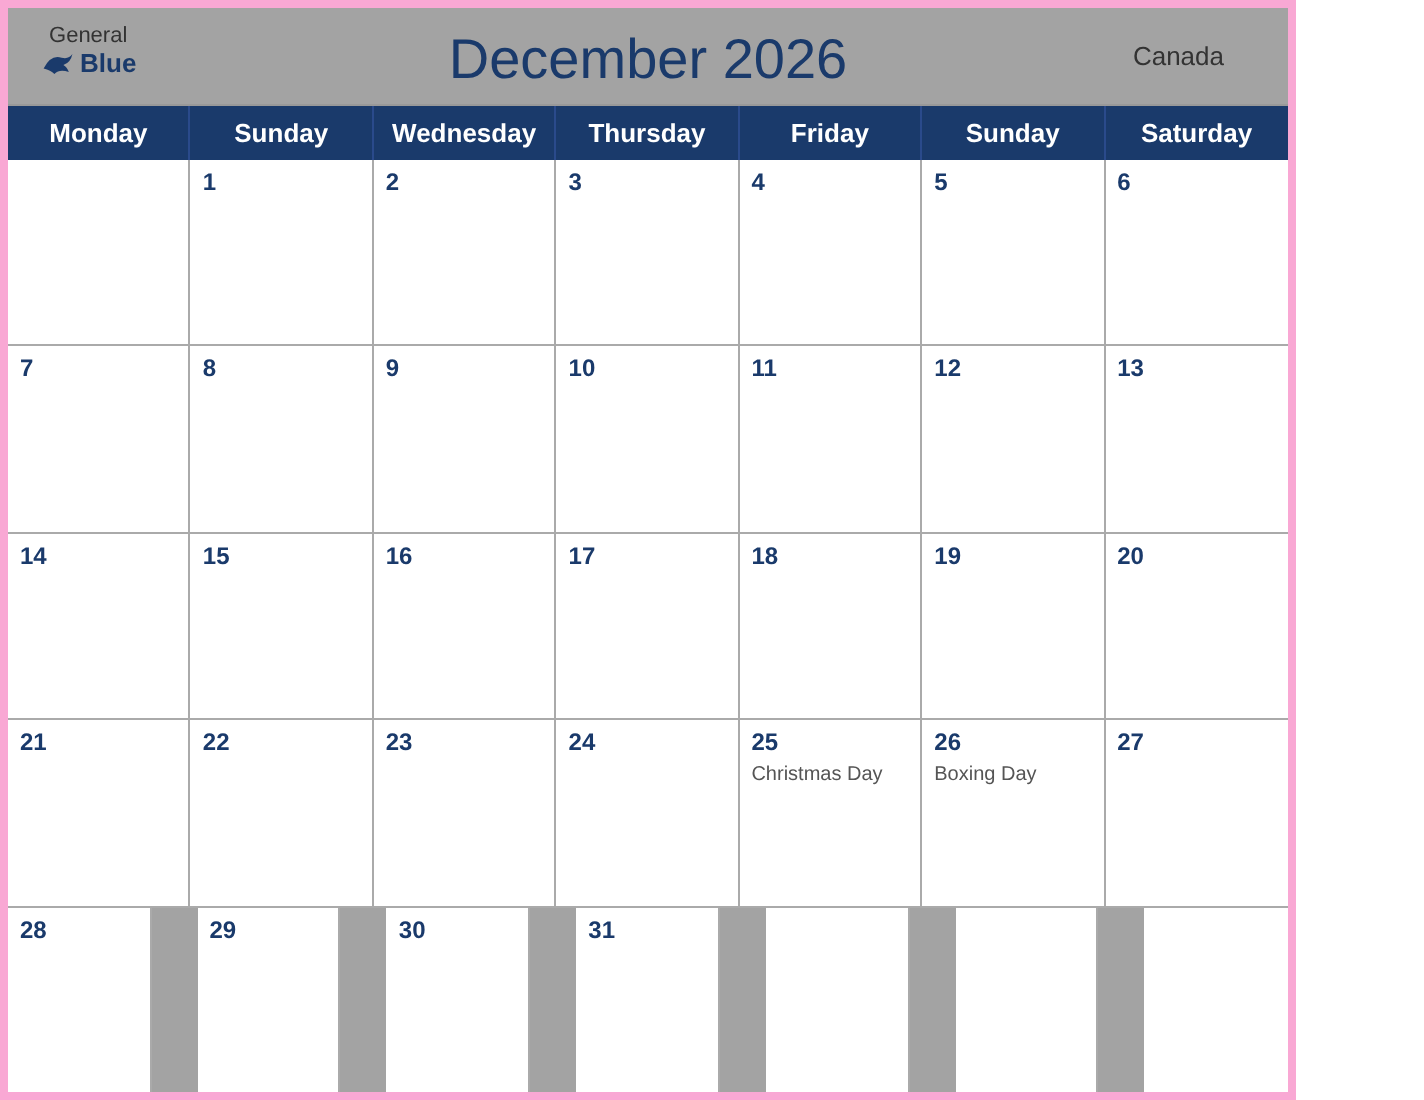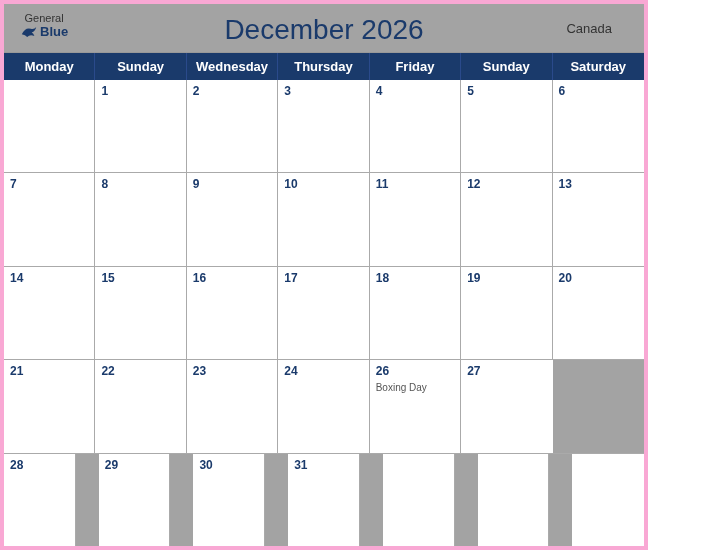--- a/index.html
+++ b/index.html
@@ -231,20 +231,24 @@
           <div class="day-cell">
             <span class="day-number-plain">22</span>
           </div>
           <div class="day-cell">
             <span class="day-number-plain">23</span>
           </div>
           <div class="day-cell">
             <span class="day-number-plain">24</span>
           </div>
           <div class="day-cell">
+            <span class="day-number-plain">25</span>
+            <span class="holiday-label">Christmas Day</span>
+          </div>
+          <div class="day-cell">
             <span class="day-number-plain">26</span>
             <span class="holiday-label">Boxing Day</span>
           </div>
           <div class="day-cell">
             <span class="day-number-plain">27</span>
           </div>
         </div>
         <div class="week-row">
           <div class="day-cell">
             <span class="day-number-plain">28</span>

